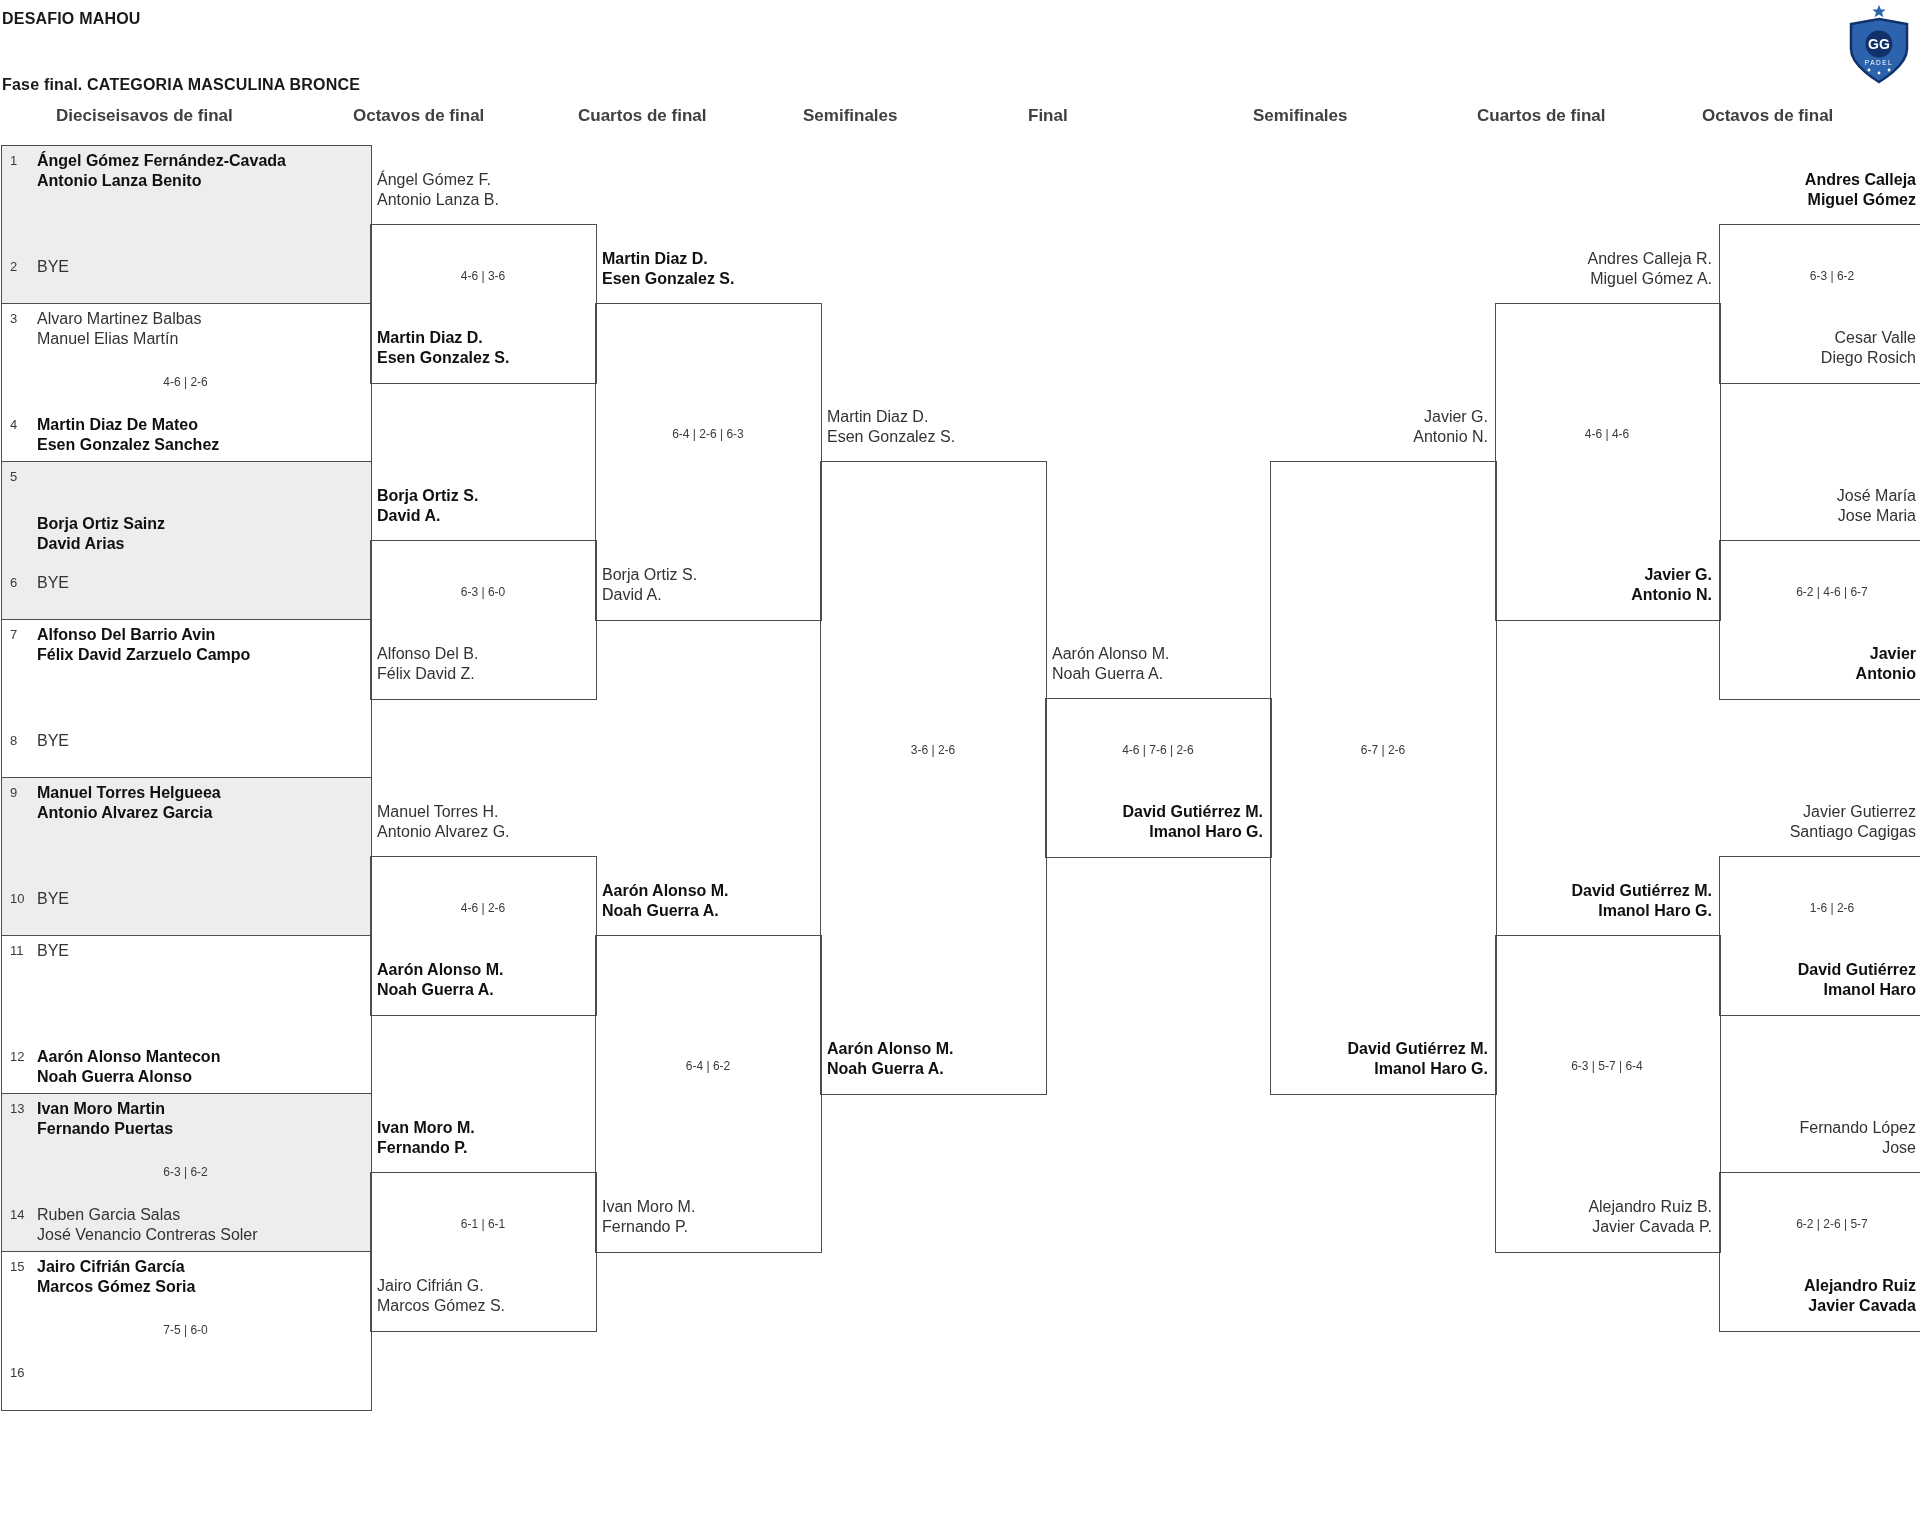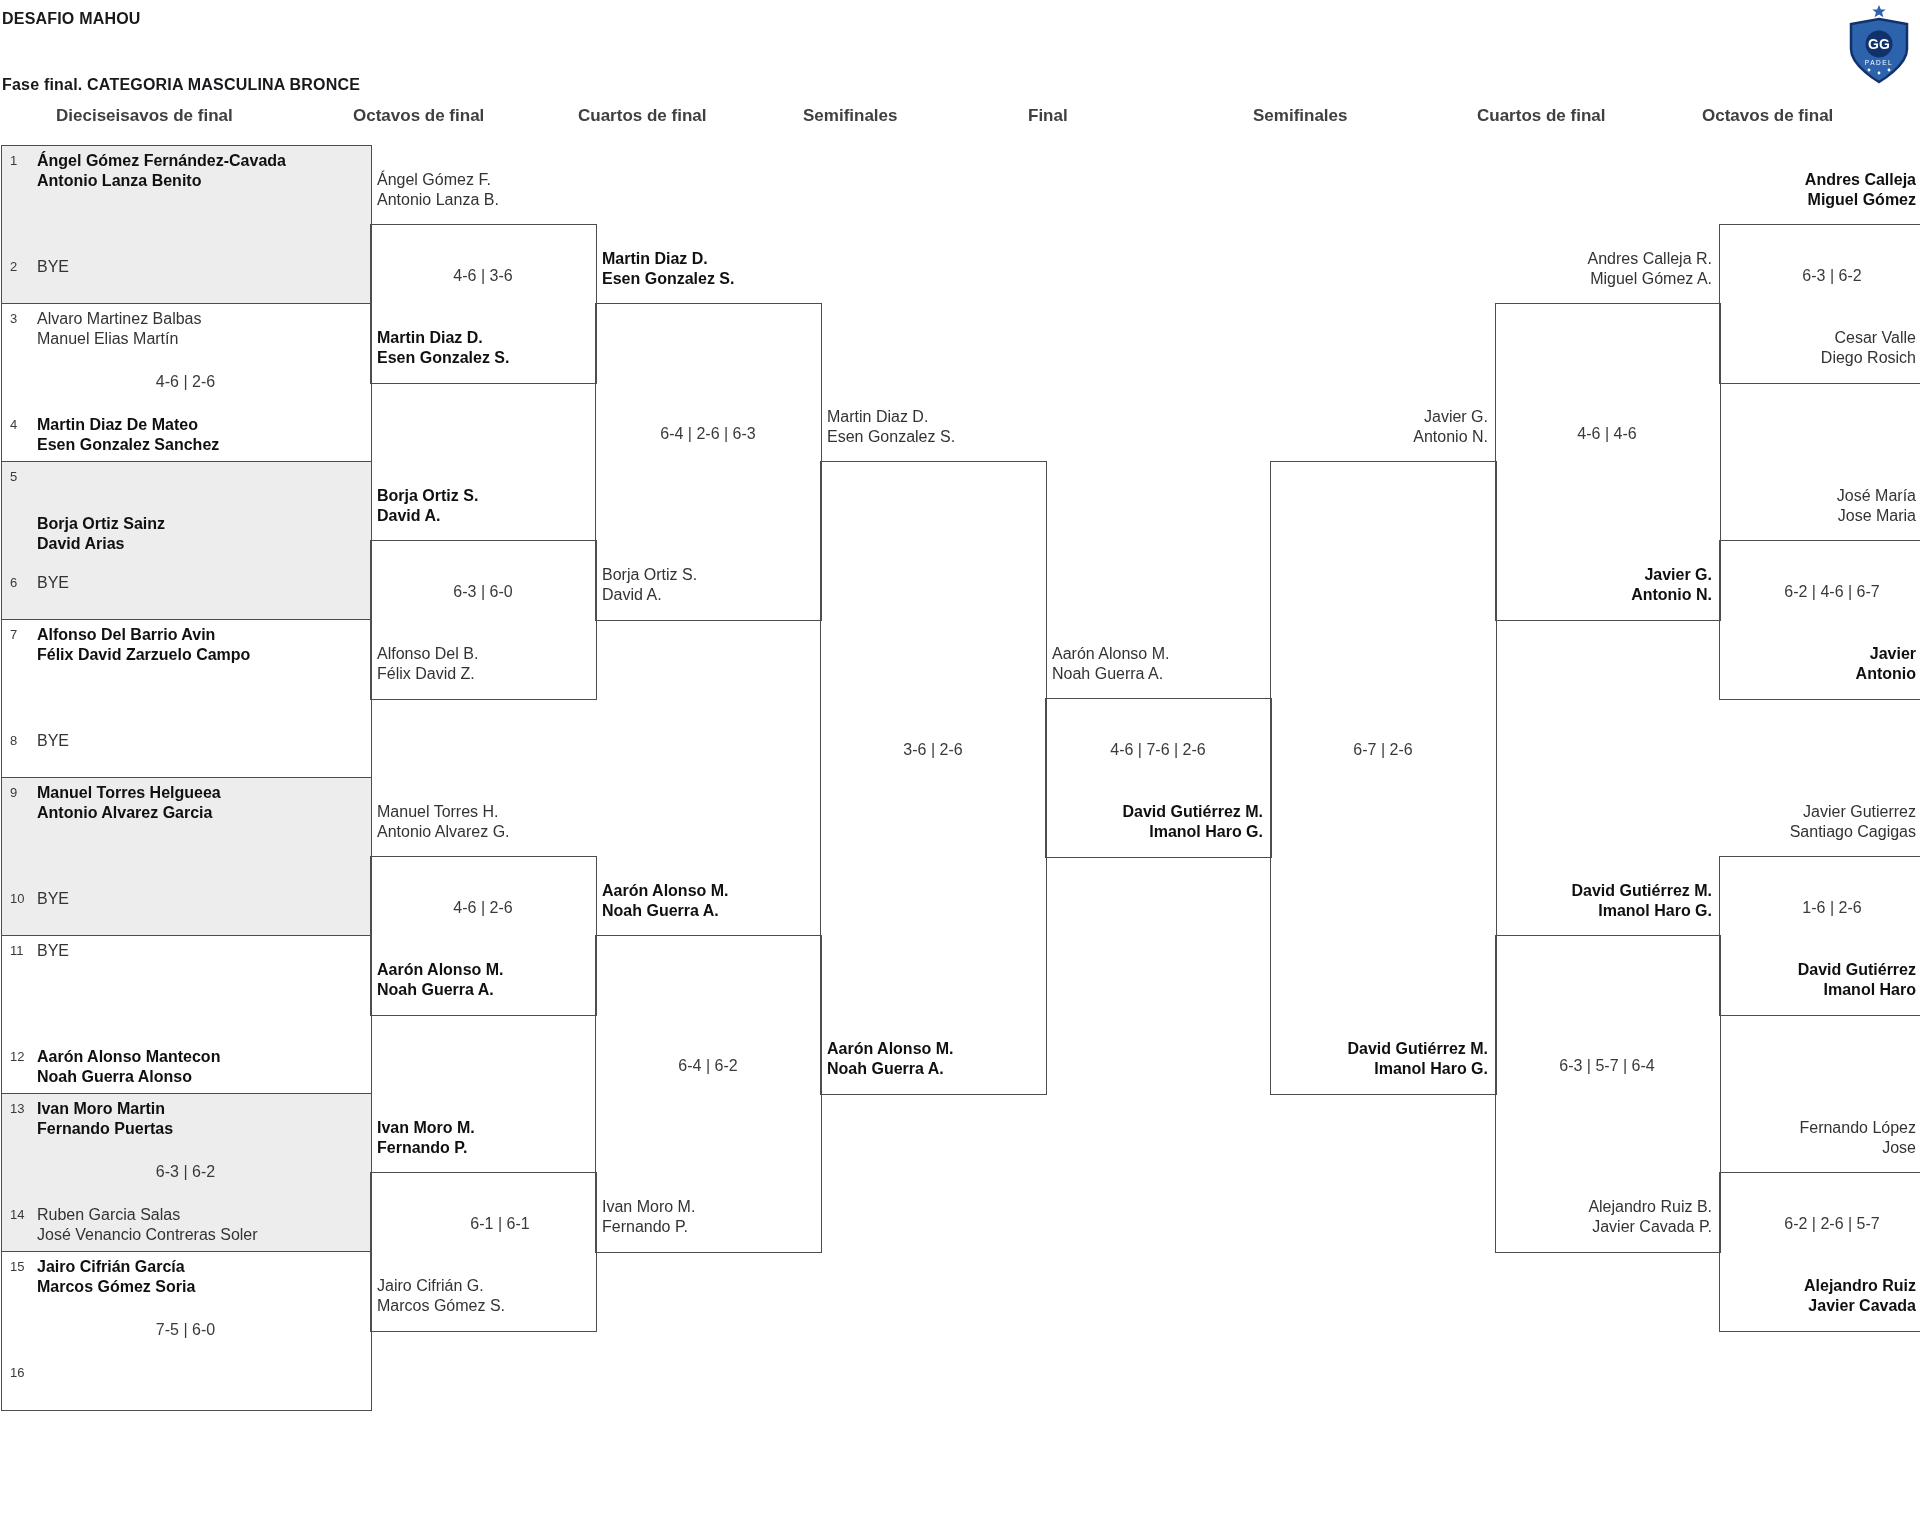--- a/index.html
+++ b/index.html
@@ -3,21 +3,21 @@
 <meta charset="utf-8">
 <style>
   html,body{margin:0;padding:0}
   body{width:1920px;height:1539px;background:#ffffff;font-family:"Liberation Sans",sans-serif;overflow:hidden}
   #stage{position:relative;width:1920px;height:1539px;overflow:hidden}
   .abs{position:absolute}
   .title{font-size:16px;font-weight:700;color:#17191c;white-space:nowrap;letter-spacing:.2px}
   .round-header{font-size:17px;font-weight:600;color:#404040;text-align:left;white-space:nowrap}
   .team{font-size:16px;line-height:20px;color:#333333;white-space:nowrap}
   .team.bold{font-weight:700;color:#101010}
-  .score{font-size:16px;line-height:20px;color:#3a3a3a;text-align:center;white-space:nowrap}
+  .score{font-size:12px;line-height:20px;color:#3a3a3a;text-align:center;white-space:nowrap}
   .seed{font-size:13px;line-height:20px;color:#3a3a3a}
   .rect{border:1px solid #4d4d4d}
   .mbox{border:1px solid #4d4d4d;background:#ffffff}
   .mbox.shaded{background:#ededed}
 </style>
 </head>
 <body>
 
 <div id="stage">
   <div class="abs title" style="left:2px;top:10px;">DESAFIO MAHOU</div>
@@ -157,21 +157,21 @@
     <div class="abs score" style="left: 373px; top: 898px; width: 220px;">4-6 | 2-6</div>
     <div class="abs rect" style="left: 370px; top: 1172px; width: 225px; height: 158px;"></div>
     <div class="abs team bold" style="left: 377px; top: 1118px; width: 215px; text-align: left;">
       <div>Ivan Moro M.</div>
       <div>Fernando P.</div>
     </div>
     <div class="abs team" style="left: 377px; top: 1276px; width: 215px; text-align: left;">
       <div>Jairo Cifrián G.</div>
       <div>Marcos Gómez S.</div>
     </div>
-    <div class="abs score" style="left: 373px; top: 1214px; width: 220px; padding-left: 17px;">6-1 | 6-1</div>
+    <div class="abs score" style="left: 373px; top: 1214px; width: 220px;">6-1 | 6-1</div>
     <div class="abs rect" style="left: 1719px; top: 224px; width: 225px; height: 158px;"></div>
     <div class="abs team bold" style="left: 1701px; top: 170px; width: 215px; text-align: right;">
       <div>Andres Calleja</div>
       <div>Miguel Gómez</div>
     </div>
     <div class="abs team" style="left: 1701px; top: 328px; width: 215px; text-align: right;">
       <div>Cesar Valle</div>
       <div>Diego Rosich</div>
     </div>
     <div class="abs score" style="left: 1722px; top: 266px; width: 220px;">6-3 | 6-2</div>

